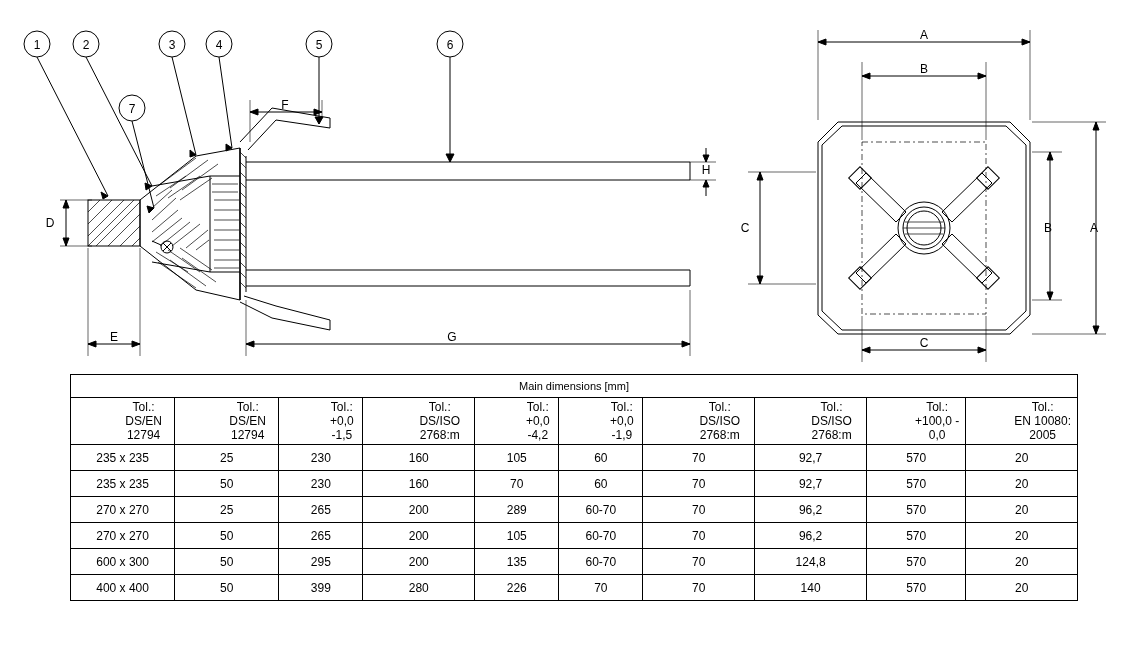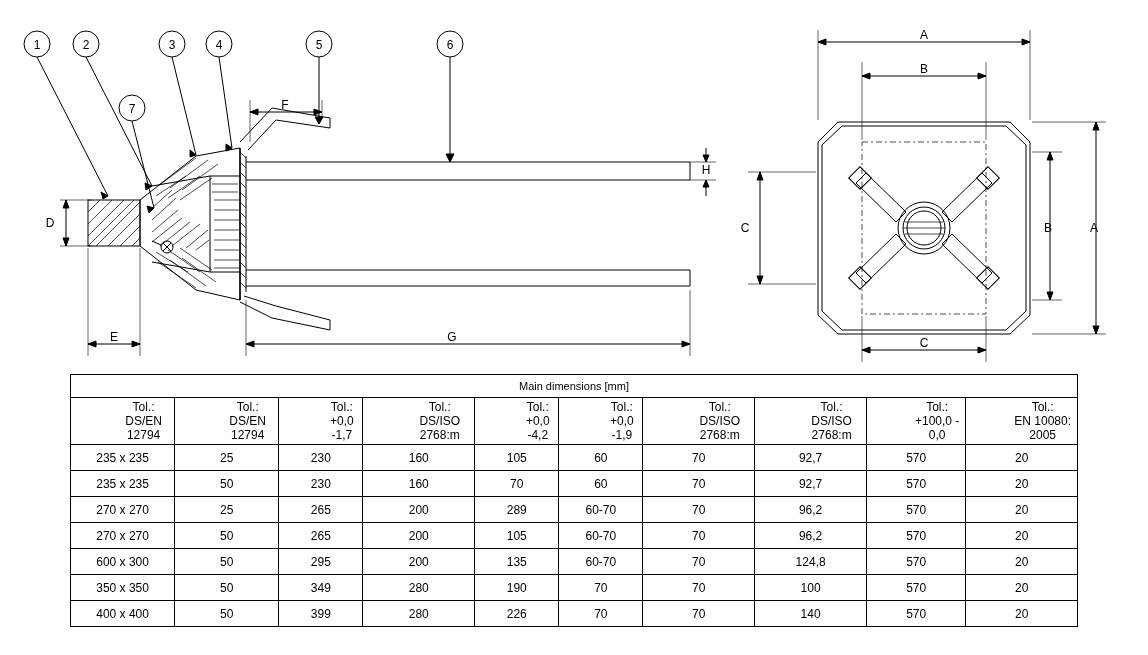--- a/index.html
+++ b/index.html
@@ -299,21 +299,21 @@
   </svg>
 
   <table class="maindim">
     <tbody>
         <tr class="title">
       <th colspan="10">Main dimensions [mm]</th>
     </tr>
     <tr class="tol">
       <td><span>Tol.:</span><br><span>DS/EN 12794</span></td>
       <td><span>Tol.:</span><br><span>DS/EN 12794</span></td>
-      <td><span>Tol.:</span><br><span>+0,0 -1,7</span></td>
+      <td><span>Tol.:</span><br><span>+0,0 -1,5</span></td>
       <td><span>Tol.:</span><br><span>DS/ISO 2768:m</span></td>
       <td><span>Tol.:</span><br><span>+0,0 -4,2</span></td>
       <td><span>Tol.:</span><br><span>+0,0 -1,9</span></td>
       <td><span>Tol.:</span><br><span>DS/ISO 2768:m</span></td>
       <td><span>Tol.:</span><br><span>DS/ISO 2768:m</span></td>
       <td><span>Tol.:</span><br><span>+100,0 - 0,0</span></td>
       <td><span>Tol.:</span><br><span>EN 10080: 2005</span></td>
     </tr>
 
     <tr class="data">
@@ -370,32 +370,20 @@
       <td>295</td>
       <td>200</td>
       <td>135</td>
       <td>60-70</td>
       <td>70</td>
       <td>124,8</td>
       <td>570</td>
       <td>20</td>
     </tr>
     <tr class="data">
-      <td>350 x 350</td>
-      <td>50</td>
-      <td>349</td>
-      <td>280</td>
-      <td>190</td>
-      <td>70</td>
-      <td>70</td>
-      <td>100</td>
-      <td>570</td>
-      <td>20</td>
-    </tr>
-    <tr class="data">
       <td>400 x 400</td>
       <td>50</td>
       <td>399</td>
       <td>280</td>
       <td>226</td>
       <td>70</td>
       <td>70</td>
       <td>140</td>
       <td>570</td>
       <td>20</td>

